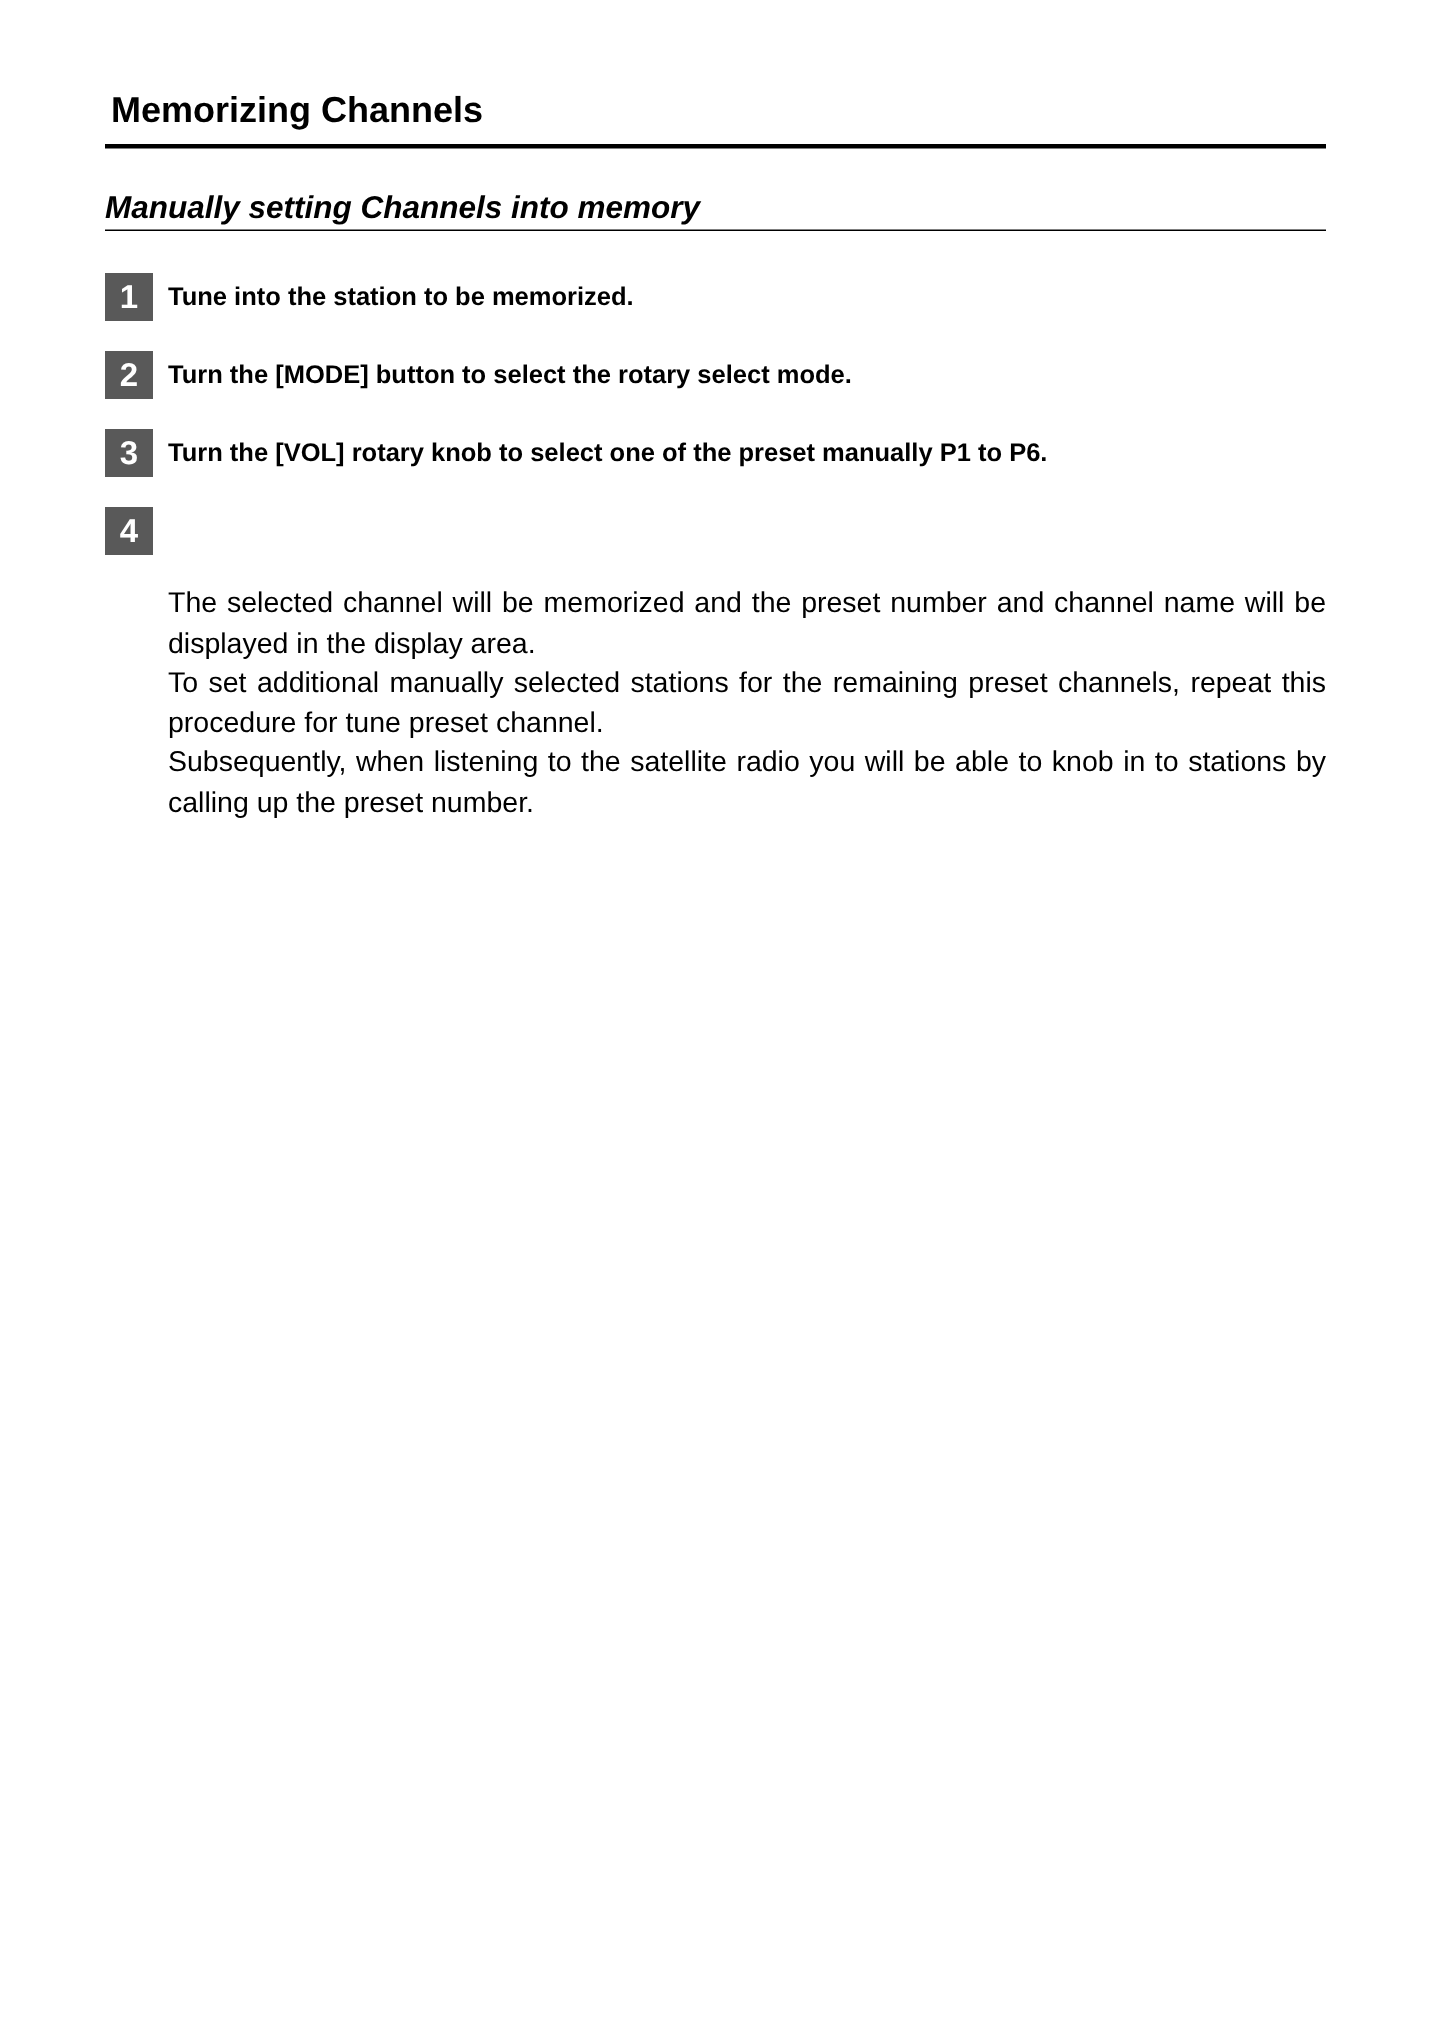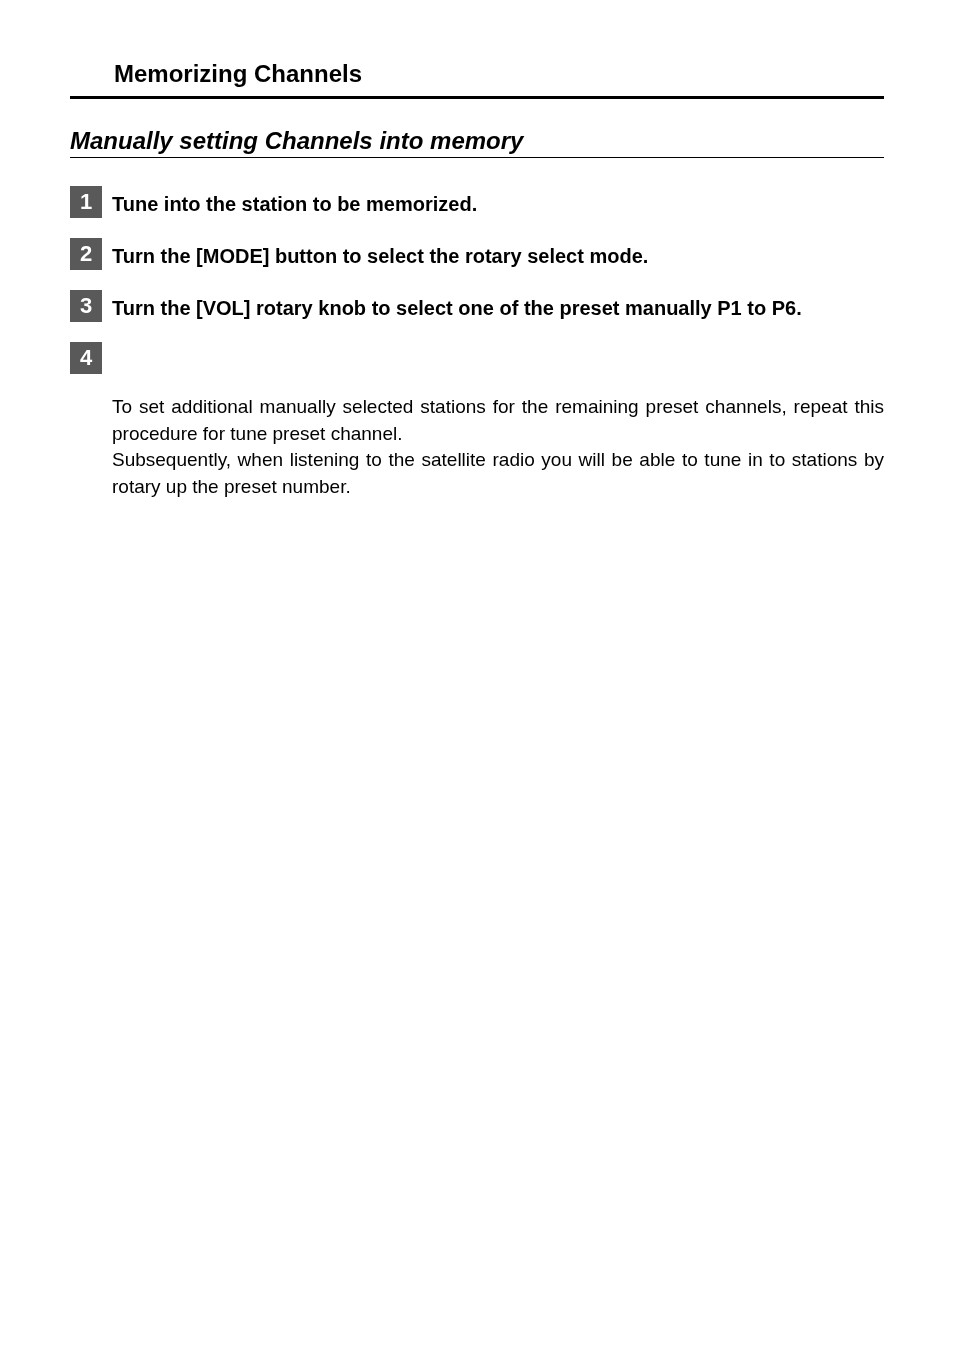--- a/index.html
+++ b/index.html
@@ -13,28 +13,27 @@
       width: 954px;
       height: 1352px;
       padding: 60px 70px;
       color: #000000;
     }
     .section-title {
       font-size: 24px;
       font-weight: bold;
       margin-bottom: 8px;
       padding-left: 4px;
-      margin-left: 40px;
     }
     .title-underline {
       border-bottom: 3px solid #000000;
       margin-bottom: 28px;
     }
     .subsection-title {
-      font-size: 24px;
+      font-size: 21px;
       font-weight: bold;
       font-style: italic;
       margin-bottom: 2px;
     }
     .subtitle-underline {
       border-bottom: 1px solid #000000;
       margin-bottom: 28px;
     }
     .step {
       display: flex;
@@ -48,21 +47,21 @@
       font-weight: bold;
       width: 32px;
       height: 32px;
       display: flex;
       align-items: center;
       justify-content: center;
       flex-shrink: 0;
       margin-right: 10px;
     }
     .step-text {
-      font-size: 20px;
+      font-size: 17px;
       font-weight: bold;
       padding-top: 4px;
       line-height: 1.4;
     }
     .description {
       font-size: 19px;
       line-height: 1.4;
       margin-left: 42px;
       margin-top: 8px;
       text-align: justify;
@@ -93,15 +92,16 @@
 <div class="step">
   <div class="step-number">3</div>
   <div class="step-text">Turn the [VOL] rotary knob to select one of the preset manually P1 to P6.</div>
 </div>
 
 <div class="step">
   <div class="step-number">4</div>
 </div>
 
 <div class="description">
+  <p>The selected channel will be memorized and the preset number and channel name will be displayed in the display area.</p>
   <p>To set additional manually selected stations for the remaining preset channels, repeat this procedure for tune preset channel.</p>
-  <p>Subsequently, when listening to the satellite radio you will be able to tune in to stations by rotary up the preset number.</p>
+  <p>Subsequently, when listening to the satellite radio you will be able to knob in to stations by calling up the preset number.</p>
 </div>
 
 </body></html>

